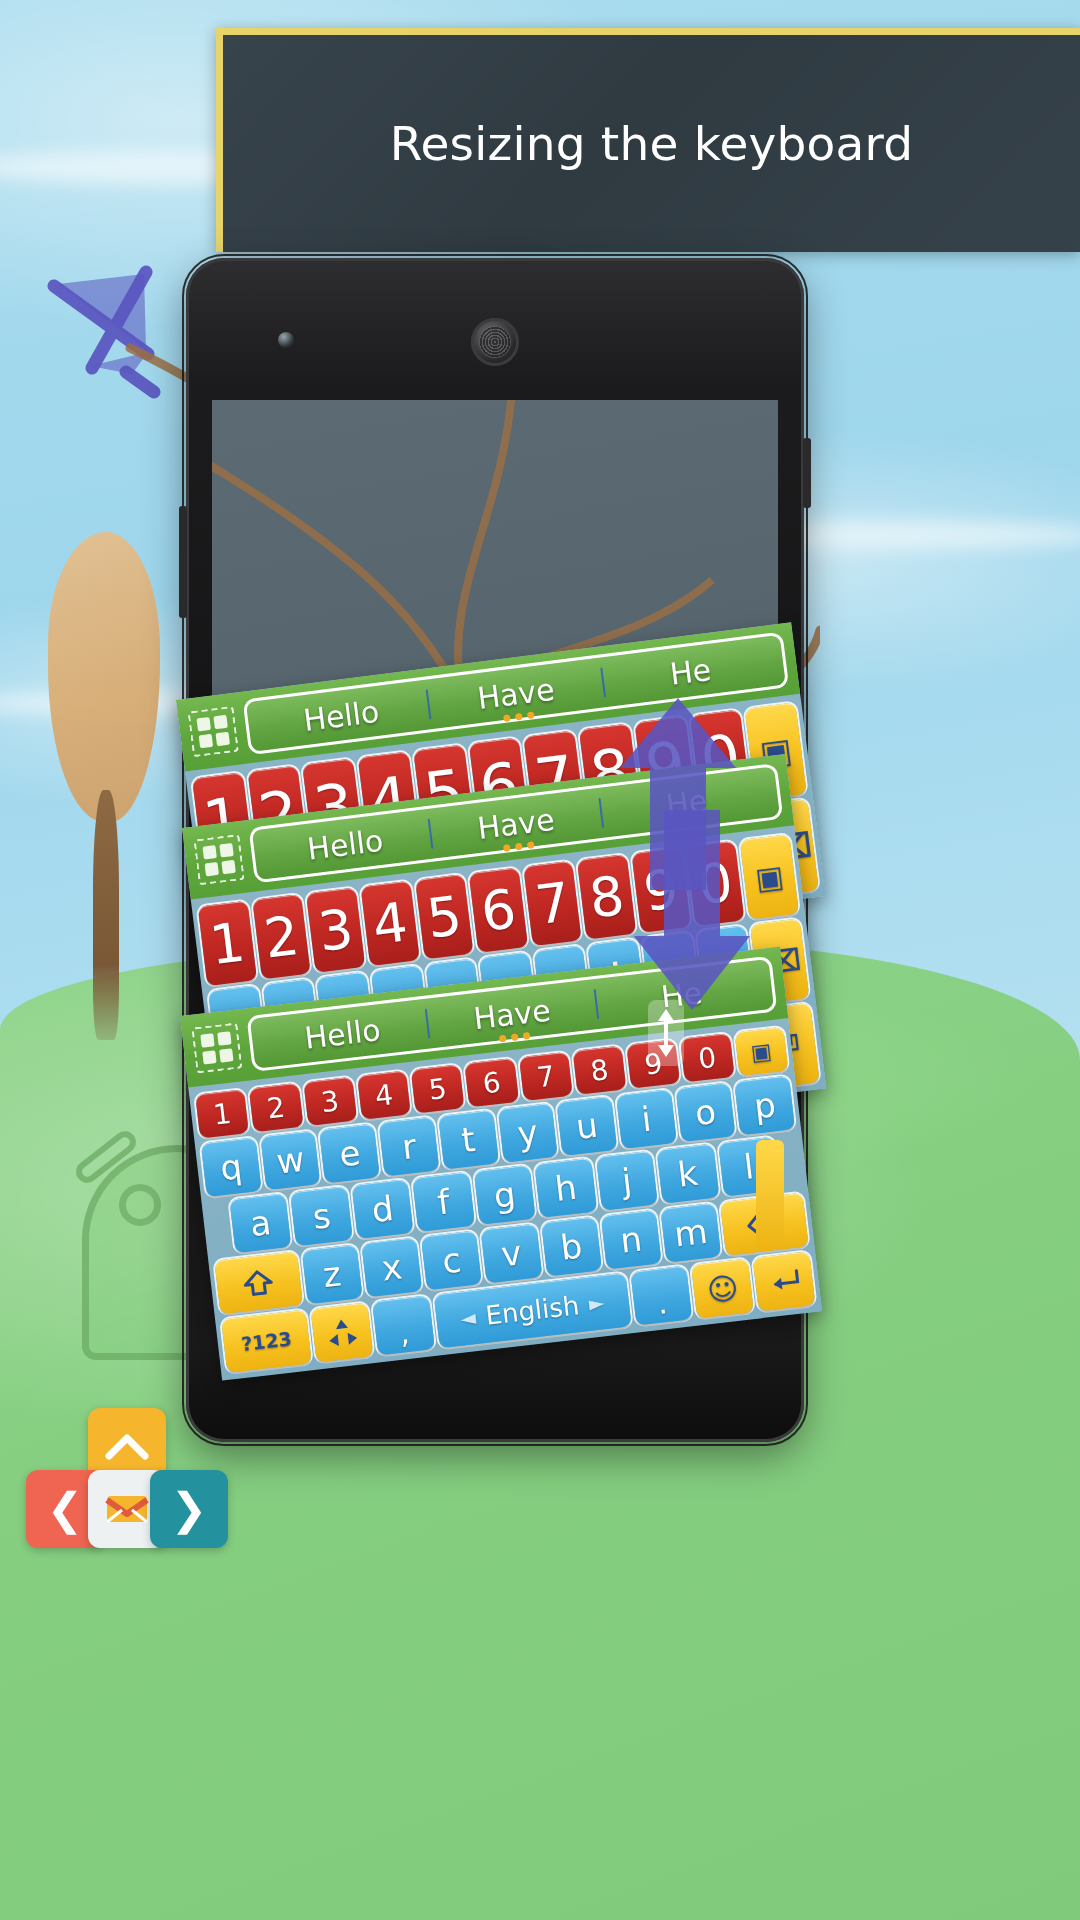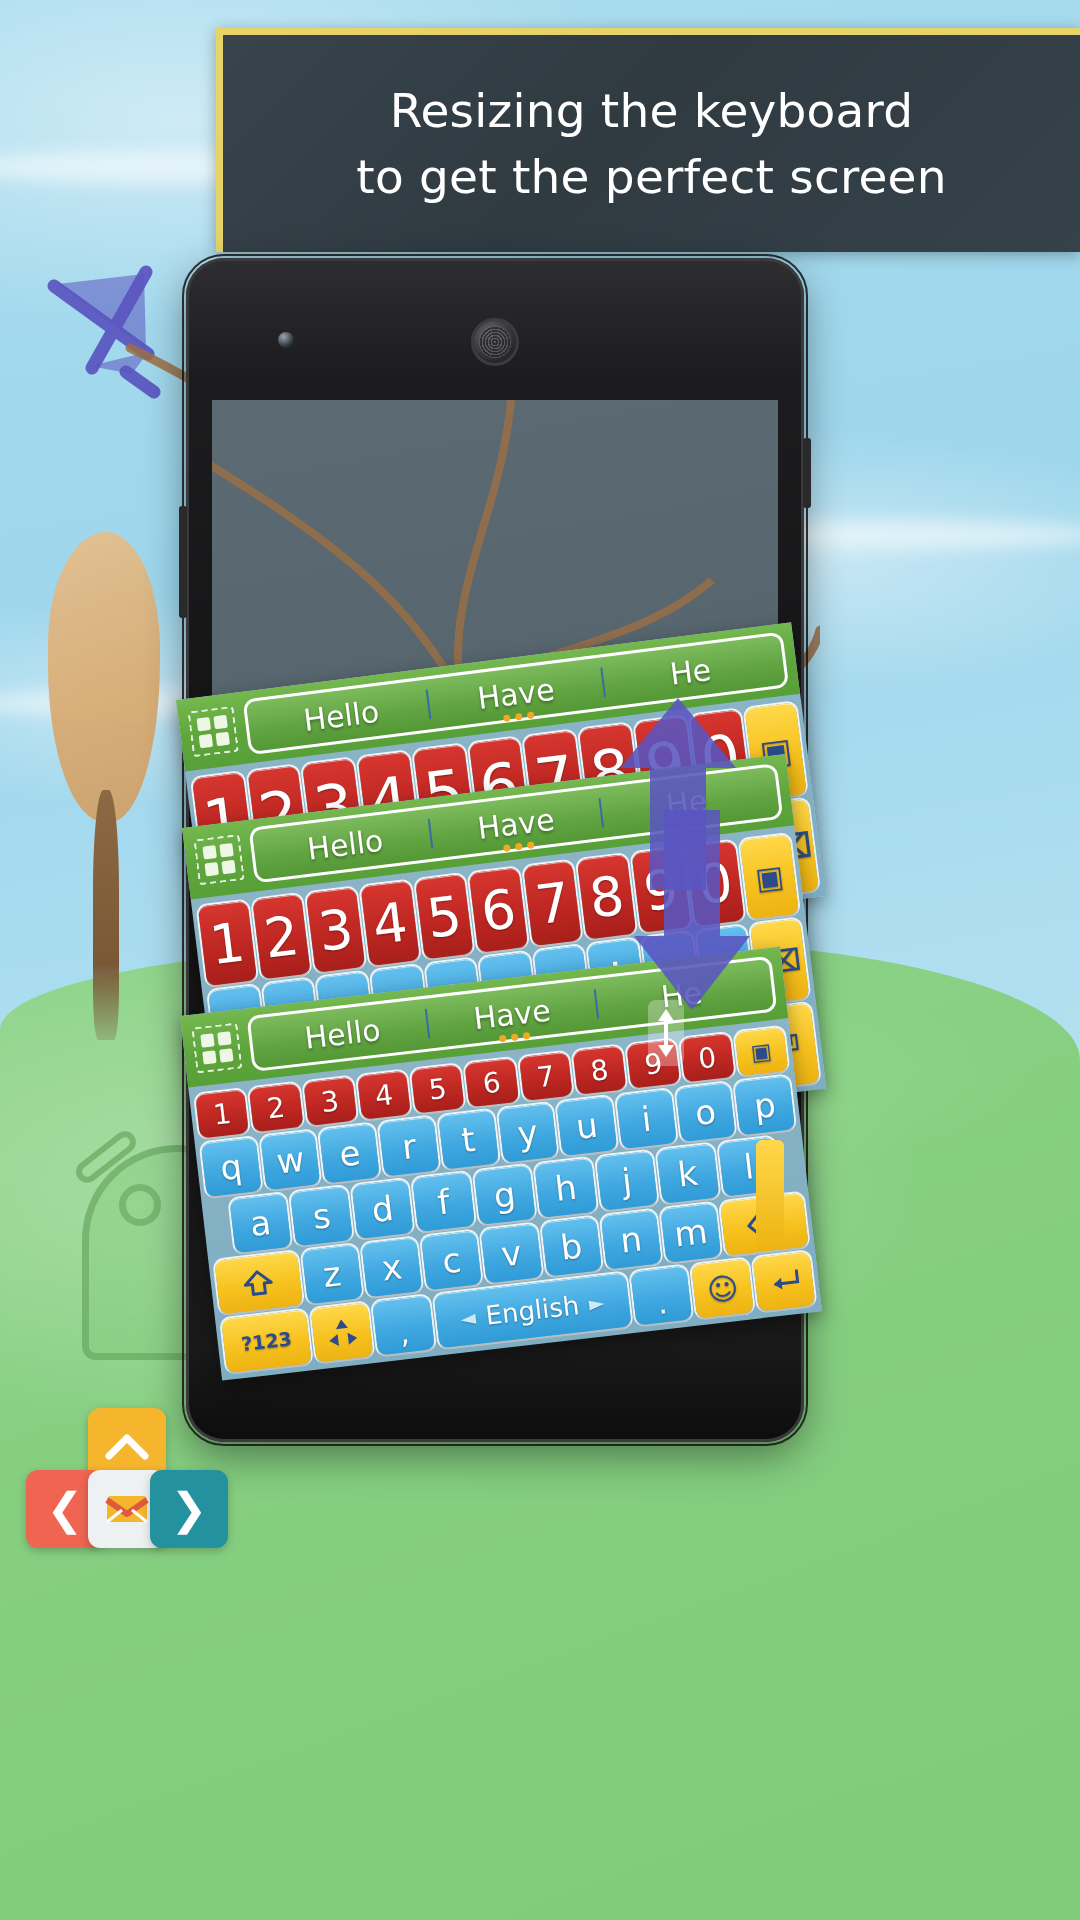--- a/index.html
+++ b/index.html
@@ -217,21 +217,20 @@
   <div class="android-mark">
     <div class="android-eye" style="left:30px; top:32px;"></div>
     <div class="android-eye" style="left:110px; top:32px;"></div>
     <div class="android-ear" style="left:-18px; top:-6px; transform:rotate(-38deg);"></div>
     <div class="android-ear" style="left:132px; top:-6px; transform:rotate(38deg);"></div>
   </div>
 </div>
 
 <div id="banner">
   <div class="line">Resizing the keyboard</div>
-  <div class="line">to get the perfect screen</div>
 </div>
 
 <div id="phone">
   <div class="phone-bezel-top">
     <div class="frontcam"></div>
     <div class="earpiece"></div>
   </div>
   <div class="btn-power"></div>
   <div class="btn-vol"></div>
 

